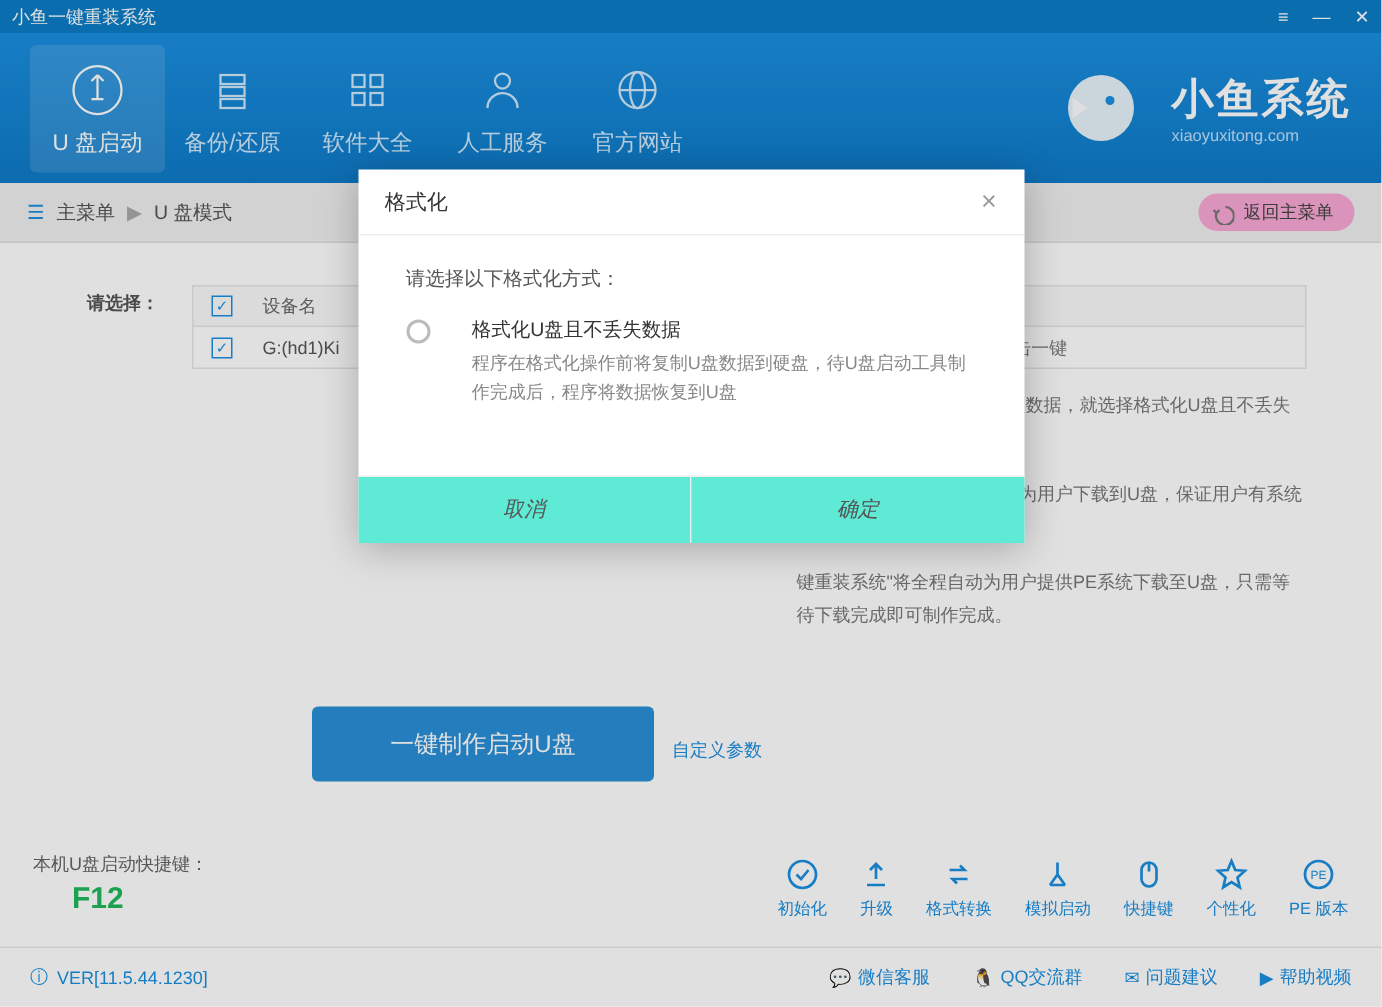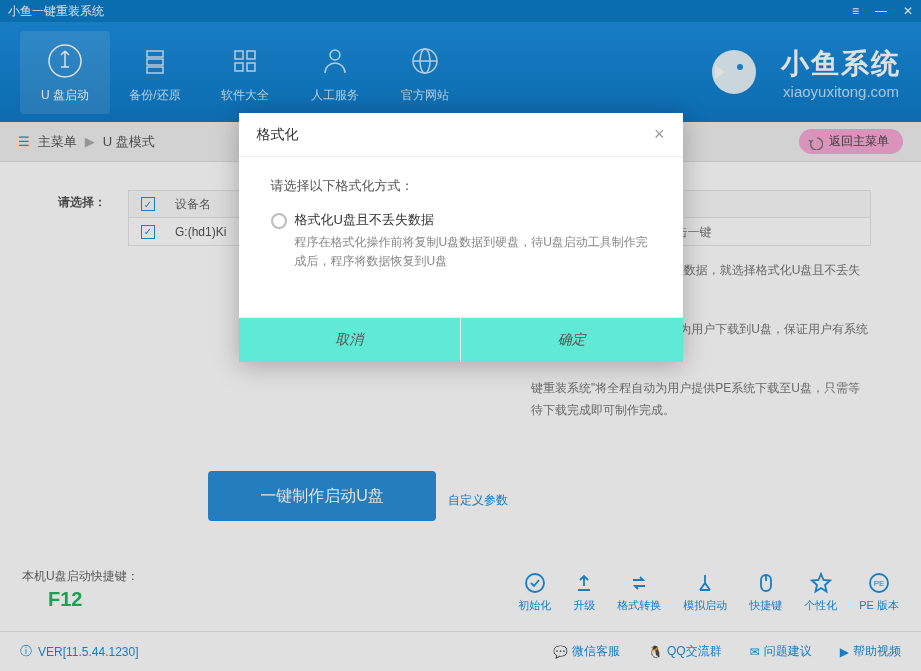--- a/index.html
+++ b/index.html
@@ -3,28 +3,28 @@
 <meta charset="utf-8">
 <style>
 * { margin: 0; padding: 0; box-sizing: border-box; font-family: "Microsoft YaHei", sans-serif; }
 body { width: 921px; height: 671px; overflow: hidden; background: #fff; position: relative; }
 
 .titlebar { height: 22px; background: #0b7dc7; display: flex; align-items: center; padding: 0 8px; color: #fff; font-size: 12px; }
 .titlebar-right { margin-left: auto; display: flex; gap: 16px; }
 .titlebar-right span { cursor: pointer; }
 
 .navbar { height: 100px; background: linear-gradient(#1b8fe0, #0f7bc8); display: flex; align-items: center; padding: 0 20px; }
-.nav-item { width: 90px; text-align: center; color: #cfe9fb; font-size: 12px; cursor: pointer; padding: 10px 0; border-radius: 4px; }
+.nav-item { width: 90px; text-align: center; color: #cfe9fb; font-size: 15px; cursor: pointer; padding: 10px 0; border-radius: 4px; }
 .nav-item.active { background: rgba(255,255,255,0.12); color: #fff; }
 .nav-icon { height: 40px; display: flex; align-items: center; justify-content: center; margin-bottom: 6px; }
 .nav-icon svg { stroke: #cfe9fb; fill: none; stroke-width: 1.5; }
 .nav-item.active .nav-icon svg { stroke: #fff; }
 .logo-area { margin-left: auto; display: flex; align-items: center; gap: 20px; color: #fff; }
 .logo-text { font-size: 28px; font-weight: bold; letter-spacing: 2px; }
-.logo-sub { font-size: 15px; color: #bde0fa; text-align: center; }
+.logo-sub { font-size: 11px; color: #bde0fa; }
 
 .breadcrumb-bar { height: 40px; background: #f0f0f0; display: flex; align-items: center; padding: 0 18px; font-size: 13px; color: #555; border-bottom: 1px solid #e0e0e0; }
 .bc-menu-icon { color: #1b8fe0; margin-right: 8px; }
 .back-main { margin-left: auto; background: #f9a8d4; border-radius: 14px; padding: 4px 14px 4px 8px; display: flex; align-items: center; gap: 6px; cursor: pointer; font-size: 12px; color: #444; }
 
 .content { position: relative; height: 469px; background: #fff; padding: 18px 20px; font-size: 12px; color: #555; }
 .select-label { position: absolute; top: 32px; left: 58px; font-weight: bold; }
 .table-area { position: absolute; top: 28px; left: 128px; right: 50px; }
 .table-header { height: 28px; background: #fafafa; border: 1px solid #e5e5e5; display: flex; align-items: center; padding: 0 12px; gap: 20px; font-size: 12px; color: #666; }
 .table-row { height: 28px; border: 1px solid #e5e5e5; border-top: none; display: flex; align-items: center; padding: 0 12px; gap: 20px; font-size: 12px; }
@@ -48,21 +48,21 @@
 .statusbar .right { margin-left: auto; display: flex; gap: 28px; }
 .sb-item { display: flex; align-items: center; gap: 4px; cursor: pointer; }
 
 
 .modal-backdrop { position: absolute; inset: 0; background: rgba(0,0,0,0.12); display: flex; align-items: flex-start; justify-content: center; padding-top: 113px; }
 .modal { width: 444px; background: #fff; box-shadow: 0 4px 24px rgba(0,0,0,0.25); }
 .modal-header { height: 44px; display: flex; align-items: center; padding: 0 18px; font-size: 14px; color: #333; border-bottom: 1px solid #eee; }
 .modal-close { margin-left: auto; color: #999; font-size: 18px; cursor: pointer; }
 .modal-body { padding: 20px 32px 26px; font-size: 13px; color: #555; }
 .modal-prompt { margin-bottom: 16px; }
-.radio-opt { display: flex; gap: 8px; margin-bottom: 20px; align-items: flex-start; }
+.radio-opt { display: flex; gap: 28px; margin-bottom: 20px; align-items: flex-start; }
 .radio-circle { width: 16px; height: 16px; border: 2px solid #bbb; border-radius: 50%; margin-top: 2px; display: inline-flex; align-items: center; justify-content: center; flex-shrink: 0; }
 .radio-circle.selected { border-color: #1b8fe0; }
 .radio-circle.selected::after { content: ""; width: 8px; height: 8px; background: #1b8fe0; border-radius: 50%; }
 .opt-title { color: #333; margin-bottom: 4px; }
 .opt-desc { font-size: 12px; color: #888; line-height: 1.6; }
 .modal-footer { display: flex; border-top: 1px solid #eee; }
 .modal-btn { flex: 1; height: 44px; background: #5eead4; border: none; font-size: 14px; color: #555; cursor: pointer; font-style: italic; }
 .modal-btn:first-child { border-right: 1px solid #eee; }
 </style>
 </head>

